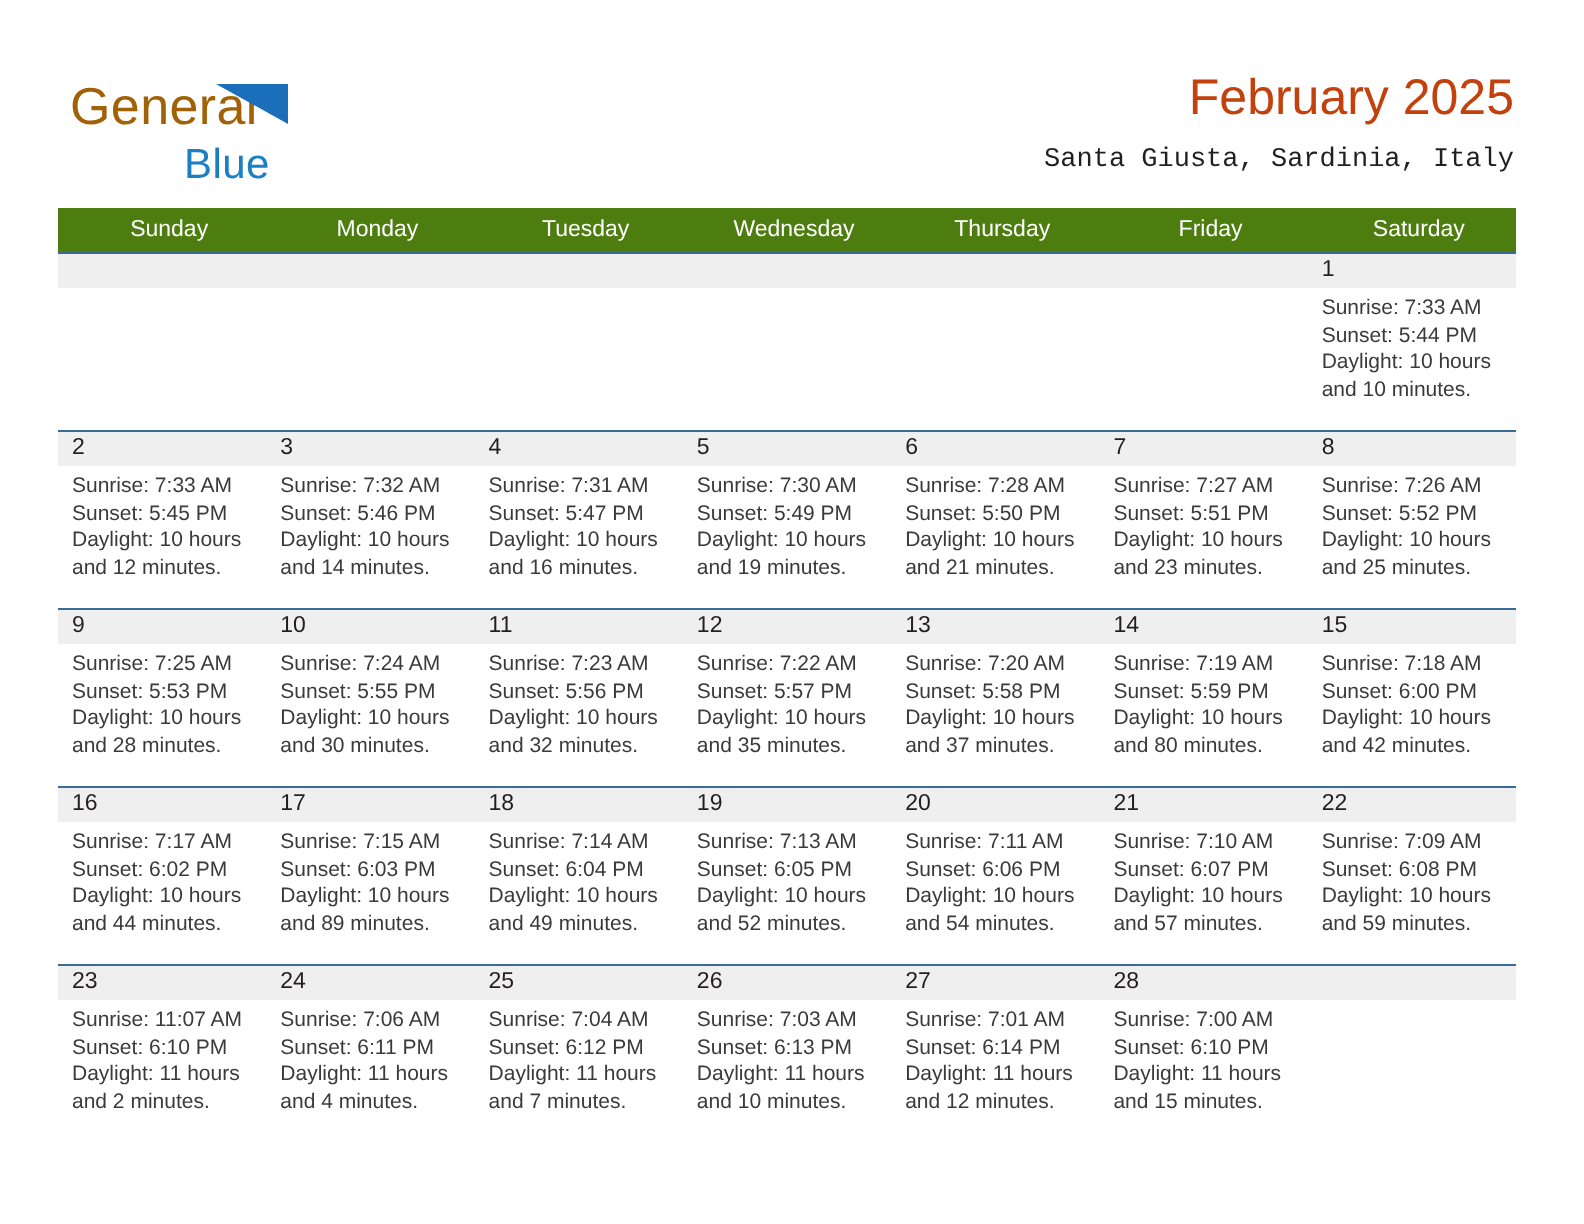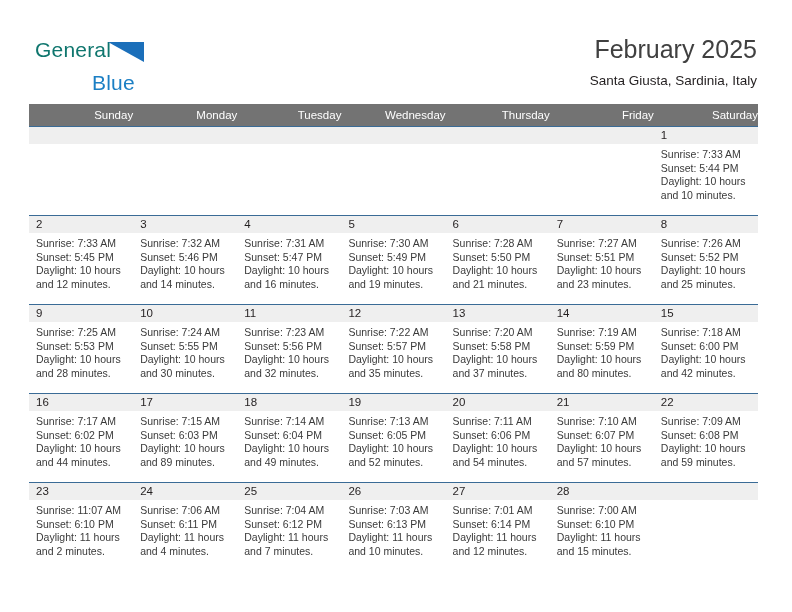--- a/index.html
+++ b/index.html
@@ -33,23 +33,23 @@
     position: absolute;
     left: 35px;
     top: 38px;
     width: 180px;
     height: 48px;
   }
   .logo-general {
     position: absolute;
     left: 0;
     top: 0;
-    font-size: 21px;
+    font-size: 26px;
     letter-spacing: 0.2px;
-    color: #0f766e;
+    color: #a16207;
     font-family: "Liberation Sans", sans-serif;
   }
   .logo-tri {
     position: absolute;
     left: 73px;
     top: 4px;
   }
   .logo-blue {
     position: absolute;
     left: 57px;
@@ -62,47 +62,48 @@
   }
 
   .title-block {
     position: absolute;
     right: 35px;
     top: 34px;
     text-align: right;
   }
   .cal-title {
     font-size: 25px;
-    color: #404040;
+    color: #c2410c;
     line-height: 30px;
     white-space: nowrap;
   }
   .cal-subtitle {
     font-size: 13.5px;
     color: #231f20;
     line-height: 18px;
     margin-top: 8px;
     white-space: nowrap;
+    font-family: Liberation Mono, monospace;
   }
 
   
   .calendar {
     position: absolute;
     left: 29px;
     top: 104px;
     width: 729px;
     border-collapse: collapse;
     table-layout: fixed;
   }
   .calendar th {
-    background: #737373;
+    background: #4d7c0f;
     color: #ffffff;
     font-size: 11.5px;
     font-weight: normal;
-    text-align: right;
+    text-align: center;
     padding: 5px 0 5px 7px;
     height: 21px;
     box-sizing: border-box;
     border: none;
   }
   .calendar td {
     vertical-align: top;
     padding: 0;
     border-top: 1px solid #3a6b96;
     background: #ffffff;

